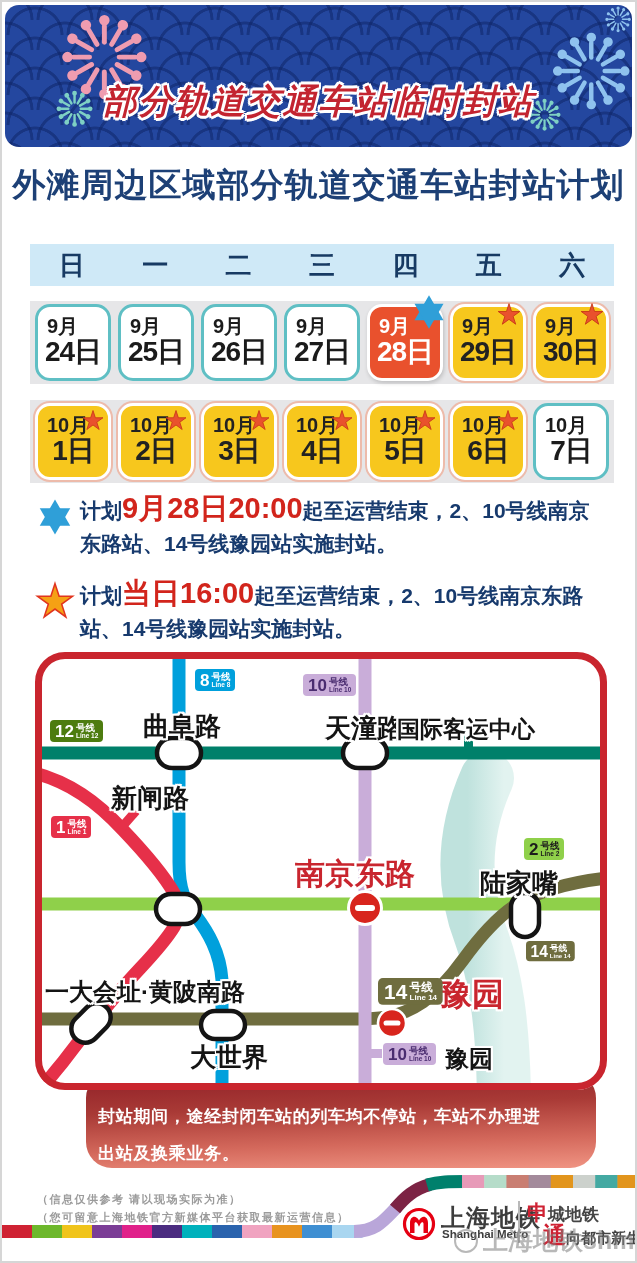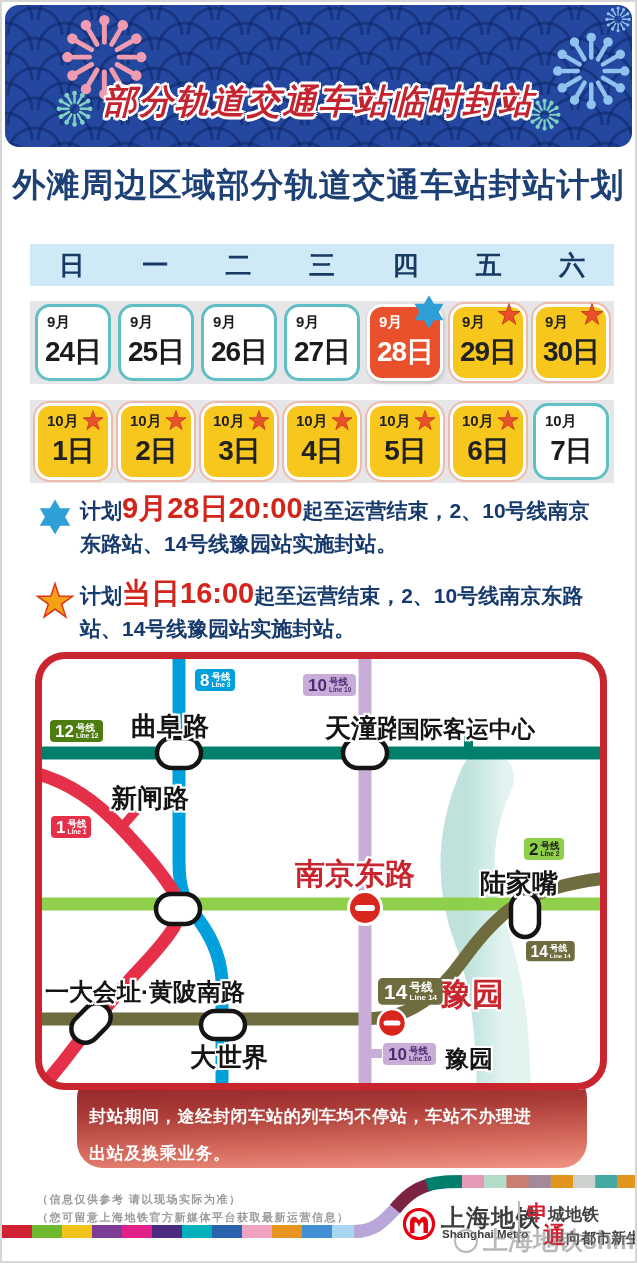--- a/index.html
+++ b/index.html
@@ -29,21 +29,21 @@
     display:grid;grid-template-columns:repeat(7,1fr);align-items:center;}
   .cal-weekdays span{text-align:center;color:#173a63;font-size:26px;font-weight:bold;
     font-family:"Liberation Serif","DejaVu Serif",serif;}
   .cal-row{position:absolute;left:28px;width:584px;height:83px;background:#e6e6e8;
     display:grid;grid-template-columns:repeat(7,1fr);gap:7px;padding:3px 5px;box-sizing:border-box;}
   .cal-row1{top:299px;} .cal-row2{top:398px;}
   .cell{position:relative;border-radius:15px;box-sizing:border-box;}
   .cell-white{background:#fff;border:3px solid #5fbfc4;color:#1b1b1b;}
   .cell-orange{background:#e9512d;border:3px solid #fff;color:#fff;box-shadow:1px 2px 4px rgba(0,0,0,.18);}
   .cell-yellow{background:#f7c71d;border:3px solid #fff;color:#222;box-shadow:0 0 0 2px rgba(243,152,120,.55);}
-  .cell-month{position:absolute;left:9px;top:6px;font-size:15px;font-weight:bold;}
+  .cell-month{position:absolute;left:9px;top:6px;font-size:20px;font-weight:bold;}
   .cell-day{position:absolute;left:0;right:0;top:26px;text-align:center;font-size:28px;font-weight:bold;letter-spacing:-1px;}
   .cell-star5{position:absolute;width:26px;height:26px;top:-5px;right:1px;}
   .cell-row2-star{top:3px;right:3px;width:24px;height:24px;}
   .cell-star6{position:absolute;width:40px;height:40px;top:-15px;right:-9px;}
 
   
   .note{position:absolute;left:32px;width:575px;color:#173a6d;font-size:21px;font-weight:bold;line-height:33px;}
   .note1{top:492px;} .note2{top:577px;}
   .note-icon{position:absolute;left:0;top:2px;width:42px;height:42px;}
   .note-body{margin-left:46px;}
@@ -58,21 +58,21 @@
   .map-lbl-red{color:#c9252e;}
   .badge{position:absolute;display:inline-flex;align-items:center;gap:2px;height:22px;padding:0 5px;border-radius:4px;line-height:1;}
   .b-num{font-size:17px;font-weight:bold;}
   .b-col{display:inline-flex;flex-direction:column;align-items:flex-start;}
   .b-col i{font-style:normal;font-size:9.5px;font-weight:bold;}
   .b-col b{font-size:6.5px;font-weight:bold;}
   .badge-lg{transform:scale(1.22);transform-origin:left top;}
   .badge-sm{transform:scale(.92);transform-origin:left top;}
 
   
-  .warning{position:absolute;left:75px;top:1070px;width:510px;height:96px;border-radius:26px;z-index:1;
+  .warning{position:absolute;left:84px;top:1070px;width:510px;height:96px;border-radius:26px;z-index:1;
     background:linear-gradient(178deg,#8e1e26 0%,#a93a36 38%,#d4695c 72%,#f09483 100%);}
   .warning p{margin:0;padding:26px 38px 0 12px;color:#fff;font-size:17px;font-weight:bold;letter-spacing:.7px;line-height:37px;}
 
   
   .disclaimer{position:absolute;left:35px;color:#9b9b9b;font-size:11px;font-weight:600;letter-spacing:1.5px;white-space:nowrap;}
   .disc1{top:1190px;} .disc2{top:1208px;}
   .ribbon-svg{position:absolute;left:0;top:1165px;z-index:2;}
   .metro-logo{position:absolute;left:399px;top:1204px;width:36px;height:36px;z-index:3;}
   .logo-cn{position:absolute;left:439px;top:1200px;font-size:24px;font-weight:bold;color:#3d3d3d;letter-spacing:1px;z-index:3;}
   .logo-en{position:absolute;left:440px;top:1226px;font-size:11.5px;font-weight:bold;color:#3d3d3d;z-index:3;}
@@ -284,21 +284,21 @@
         <rect x="476" y="241" width="28" height="44" rx="14"></rect>
         <rect x="34" y="357" width="44" height="28" rx="14" transform="rotate(-45 56 371)"></rect>
         <rect x="166" y="359" width="44" height="28" rx="14"></rect>
       </g>
       <g style="fill: rgb(216, 37, 29);">
         <use href="#noentry" transform="translate(330,256)"></use>
         <use href="#noentry" transform="translate(357,371) scale(0.85)"></use>
       </g>
     </svg>
 
-    <div class="map-lbl" style="left:96px;top:57px;">曲阜路</div>
+    <div class="map-lbl" style="left:108px;top:57px;">曲阜路</div>
     <div class="map-lbl" style="left:290px;top:59px;">天潼路</div>
     <div class="map-lbl" style="left:362px;top:62px;font-size:23px;">国际客运中心</div>
     <div class="map-lbl" style="left:76px;top:129px;">新闸路</div>
     <div class="map-lbl map-lbl-red" style="left:260px;top:202px;font-size:30px;">南京东路</div>
     <div class="map-lbl" style="left:445px;top:214px;">陆家嘴</div>
     <div class="map-lbl" style="left:10px;top:324px;font-size:24px;">一大会址·黄陂南路</div>
     <div class="map-lbl" style="left:143px;top:388px;margin-left:12px;">大世界</div>
     <div class="map-lbl map-lbl-red" style="left:405px;top:321px;font-size:32px;">豫园</div>
     <div class="map-lbl" style="left:410px;top:391px;font-size:24px;">豫园</div>
 

